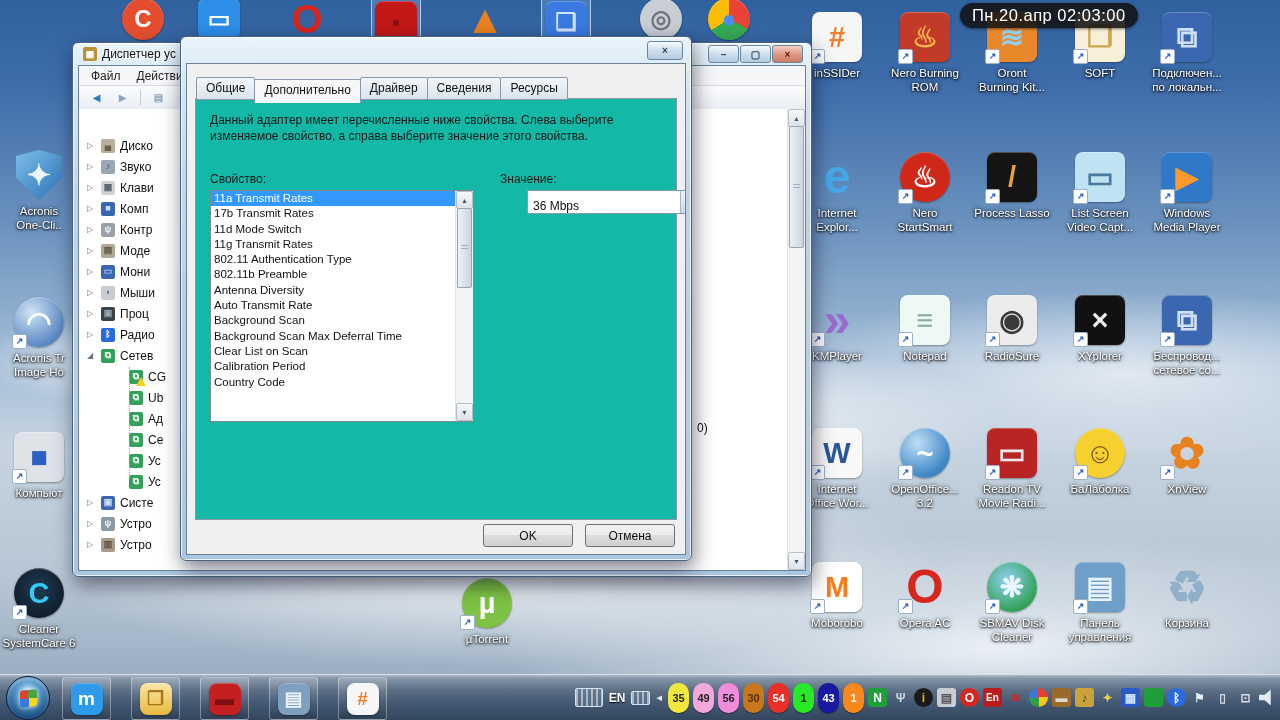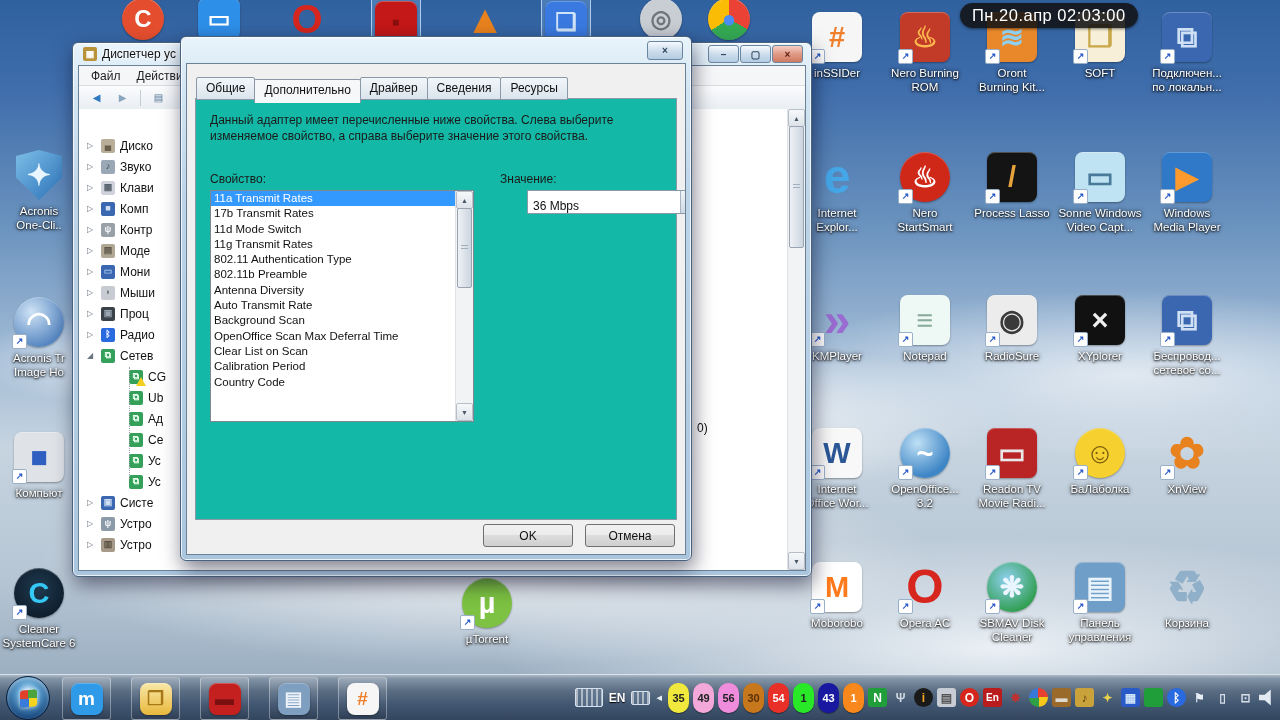--- a/index.html
+++ b/index.html
@@ -277,21 +277,21 @@
         <div class="dlabel">
           <div>Process Lasso</div>
         </div>
       </div>
       <div class="cell" style="left: 1057px; top: 152px;">
         <span class="dicon rounded" style="width: 50px; height: 50px; background: rgb(191, 227, 242);">
           <span class="glyph" style="font-size: 29px; color: rgb(74, 122, 154);">▭</span>
           <span class="shortcut-badge">↗</span>
         </span>
         <div class="dlabel">
-          <div>Sonne Windows</div>
+          <div>List Screen</div>
           <div>Video Capt...</div>
         </div>
       </div>
       <div class="cell" style="left: 1144px; top: 152px;">
         <span class="dicon rounded" style="width: 50px; height: 50px; background: rgb(47, 121, 200);">
           <span class="glyph" style="font-size: 29px; color: rgb(255, 154, 46);">▶</span>
           <span class="shortcut-badge">↗</span>
         </span>
         <div class="dlabel">
           <div>Windows</div>
@@ -650,21 +650,21 @@
           <div class="list-items" id="prop-list">
               <div class="list-item selected">11a Transmit Rates</div>
               <div class="list-item">17b Transmit Rates</div>
               <div class="list-item">11d Mode Switch</div>
               <div class="list-item">11g Transmit Rates</div>
               <div class="list-item">802.11 Authentication Type</div>
               <div class="list-item">802.11b Preamble</div>
               <div class="list-item">Antenna Diversity</div>
               <div class="list-item">Auto Transmit Rate</div>
               <div class="list-item">Background Scan</div>
-              <div class="list-item">OpenOffice Scan Max Deferral Time</div>
+              <div class="list-item">Background Scan Max Deferral Time</div>
               <div class="list-item">Clear List on Scan</div>
               <div class="list-item">Calibration Period</div>
               <div class="list-item">Country Code</div>
             </div>
           <div class="vscroll" style="right:0;top:0;bottom:0;">
             <span class="sb-btn up" style="top:0;">▲</span>
             <span class="sb-thumb" style="top:17px;height:78px;"></span>
             <span class="sb-btn down">▼</span>
           </div>
         </div>

